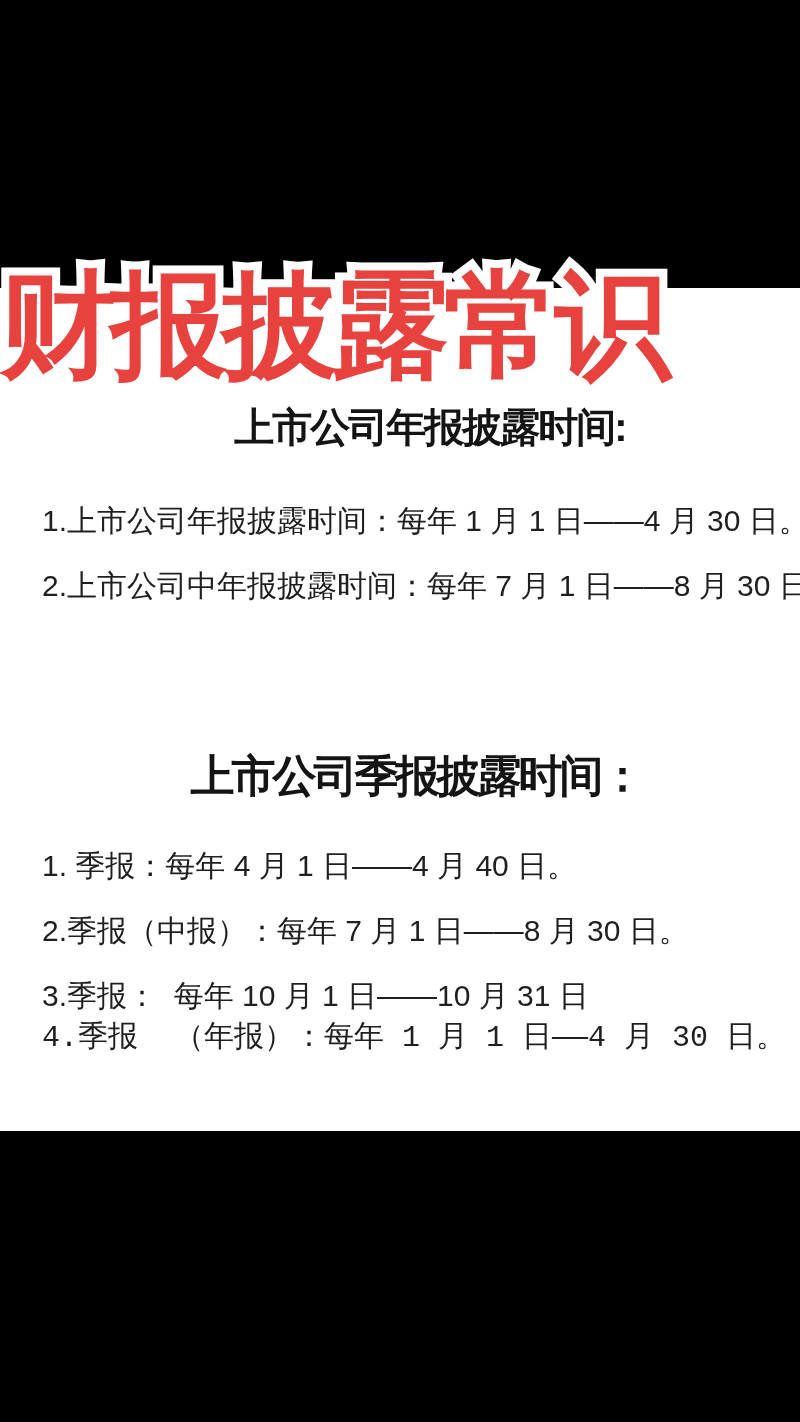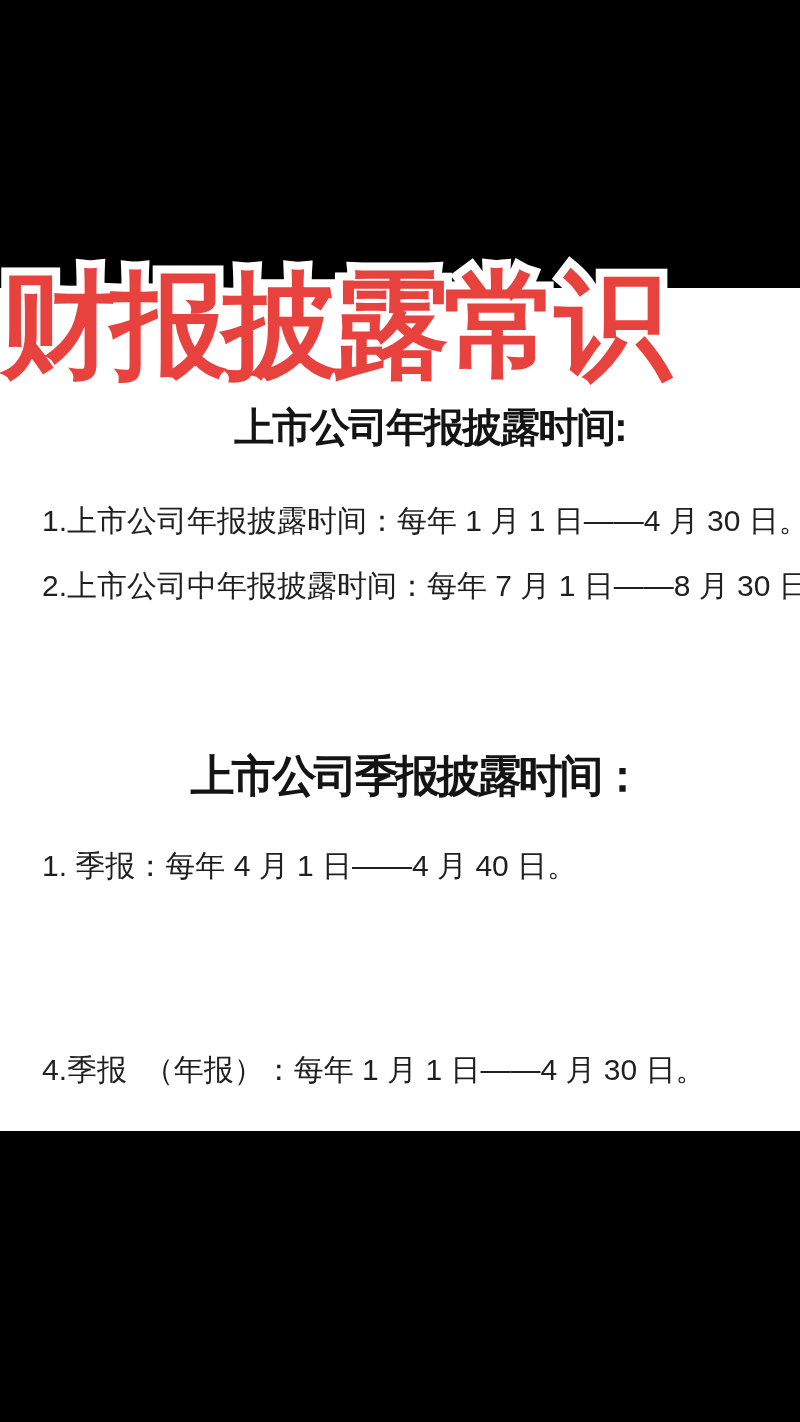--- a/index.html
+++ b/index.html
@@ -83,36 +83,38 @@
     font-size: 30px;
     line-height: 36px;
     white-space: pre;
     z-index: 4;
   }
   .a1 { top: 503px; }
   .a2 { top: 568px; }
   .q1 { top: 848px; }
   .q2 { top: 913px; }
   .q3 { top: 978px; }
-  .q4 { top: 1052px; }
+  .q4 { top: 1020px; font-family: Liberation Mono, monospace; }
 </style>
 </head>
 <body>
 
 <div class="canvas">
 
   <div class="bar bar-top"></div>
   <div class="bar bar-bottom"></div>
 
   <div class="title-layer title-outline">财报披露常识</div>
   <div class="title-layer title-fill">财报披露常识</div>
 
   <div class="section-heading heading-annual">上市公司年报披露时间:</div>
 
   <div class="body-line a1">1.上市公司年报披露时间：每年 1 月 1 日——4 月 30 日。</div>
   <div class="body-line a2">2.上市公司中年报披露时间：每年 7 月 1 日——8 月 30 日。</div>
 
   <div class="section-heading heading-quarterly">上市公司季报披露时间：</div>
 
   <div class="body-line q1">1. 季报：每年 4 月 1 日——4 月 40 日。</div>
+  <div class="body-line q2">2.季报（中报）：每年 7 月 1 日——8 月 30 日。</div>
+  <div class="body-line q3">3.季报：  每年 10 月 1 日——10 月 31 日</div>
   <div class="body-line q4">4.季报  （年报）：每年 1 月 1 日——4 月 30 日。</div>
 
 </div>
 
 </body></html>

